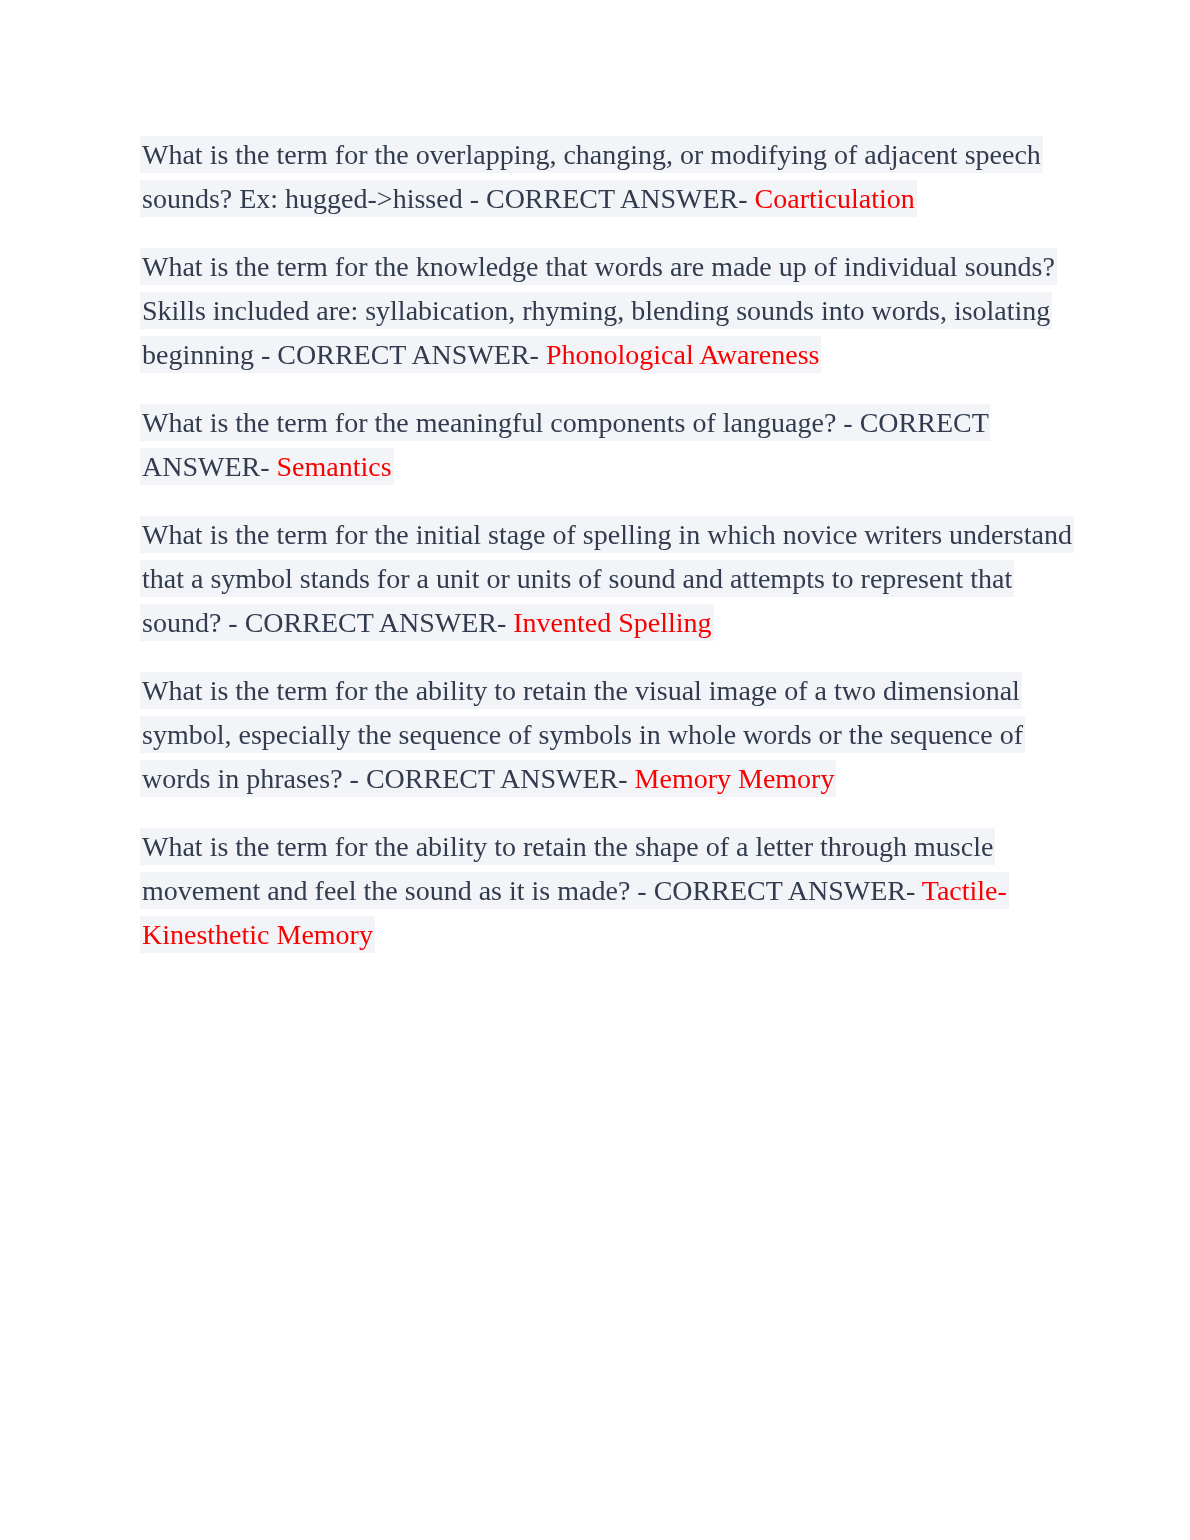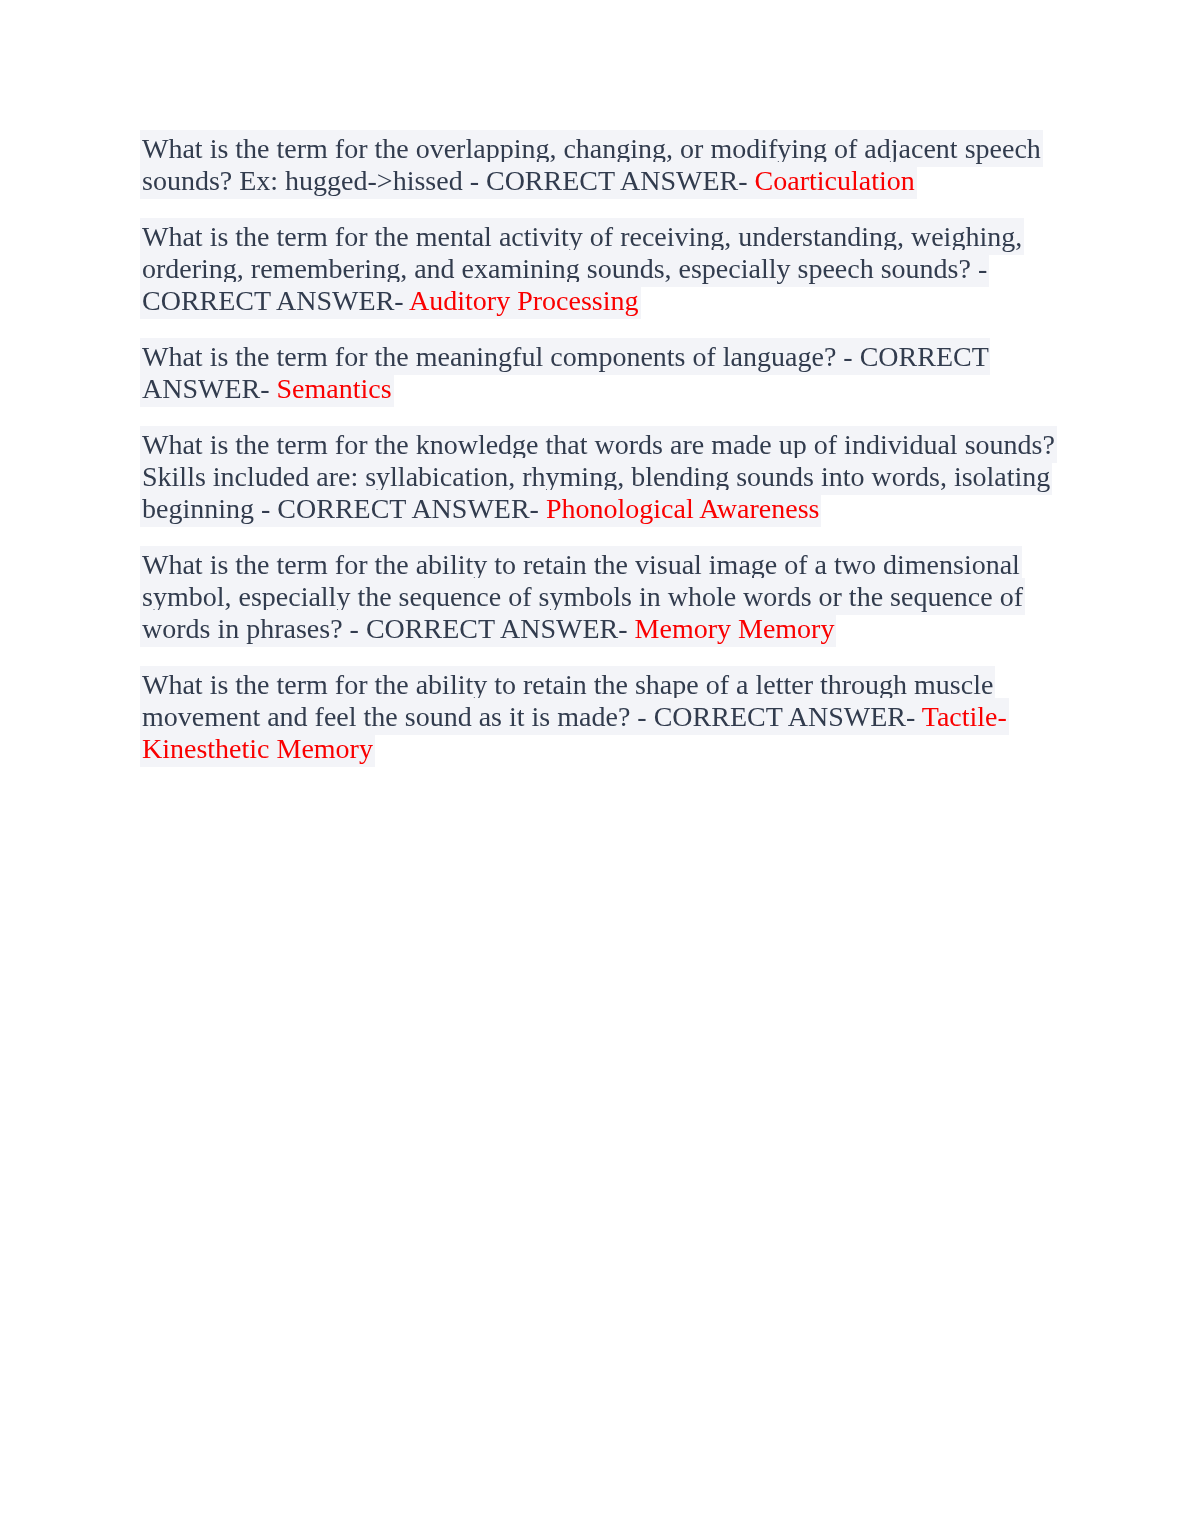--- a/index.html
+++ b/index.html
@@ -23,47 +23,47 @@
   .page {
     padding: 133px 0 0 140px;
     width: 1080px;
   }
   .content {
     width: 940px;
   }
   p.qa {
     margin: 0 0 24px 0;
     font-size: 28px;
-    line-height: 32px;
+    line-height: 44px;
     color: var(--question-text);
   }
   .hl {
     background: var(--highlight-bg);
     padding: 3px 2px;
     -webkit-box-decoration-break: clone;
     box-decoration-break: clone;
   }
   .ans {
     color: var(--answer-text);
   }
 </style>
 </head>
 <body>
 
 <div class="page">
   <div class="content">
 
     <p class="qa"><span class="hl"><span class="q">What is the term for the overlapping, changing, or modifying of adjacent speech sounds? Ex: hugged-&gt;hissed - CORRECT ANSWER-</span> <span class="ans">Coarticulation</span></span></p>
 
-    <p class="qa"><span class="hl"><span class="q">What is the term for the mental activity of receiving, understanding, weighing, ordering, remembering, and examining sounds, especially speech sounds? - CORRECT ANSWER-</span> <span class="ans">Auditory Processing</span></span></p>
+
+    <p class="qa"><span class="hl"><span class="q">What is the term for the knowledge that words are made up of individual sounds? Skills included are: syllabication, rhyming, blending sounds into words, isolating beginning - CORRECT ANSWER-</span> <span class="ans">Phonological Awareness</span></span></p>
 
     <p class="qa"><span class="hl"><span class="q">What is the term for the meaningful components of language? - CORRECT ANSWER-</span> <span class="ans">Semantics</span></span></p>
 
-    <p class="qa"><span class="hl"><span class="q">What is the term for the knowledge that words are made up of individual sounds? Skills included are: syllabication, rhyming, blending sounds into words, isolating beginning - CORRECT ANSWER-</span> <span class="ans">Phonological Awareness</span></span></p>
-
+    <p class="qa"><span class="hl"><span class="q">What is the term for the initial stage of spelling in which novice writers understand that a symbol stands for a unit or units of sound and attempts to represent that sound? - CORRECT ANSWER-</span> <span class="ans">Invented Spelling</span></span></p>
 
 
 
     <p class="qa"><span class="hl"><span class="q">What is the term for the ability to retain the visual image of a two dimensional symbol, especially the sequence of symbols in whole words or the sequence of words in phrases? - CORRECT ANSWER-</span> <span class="ans">Memory Memory</span></span></p>
 
     <p class="qa"><span class="hl"><span class="q">What is the term for the ability to retain the shape of a letter through muscle movement and feel the sound as it is made? - CORRECT ANSWER-</span> <span class="ans">Tactile-Kinesthetic Memory</span></span></p>
 
   </div>
 </div>
 

